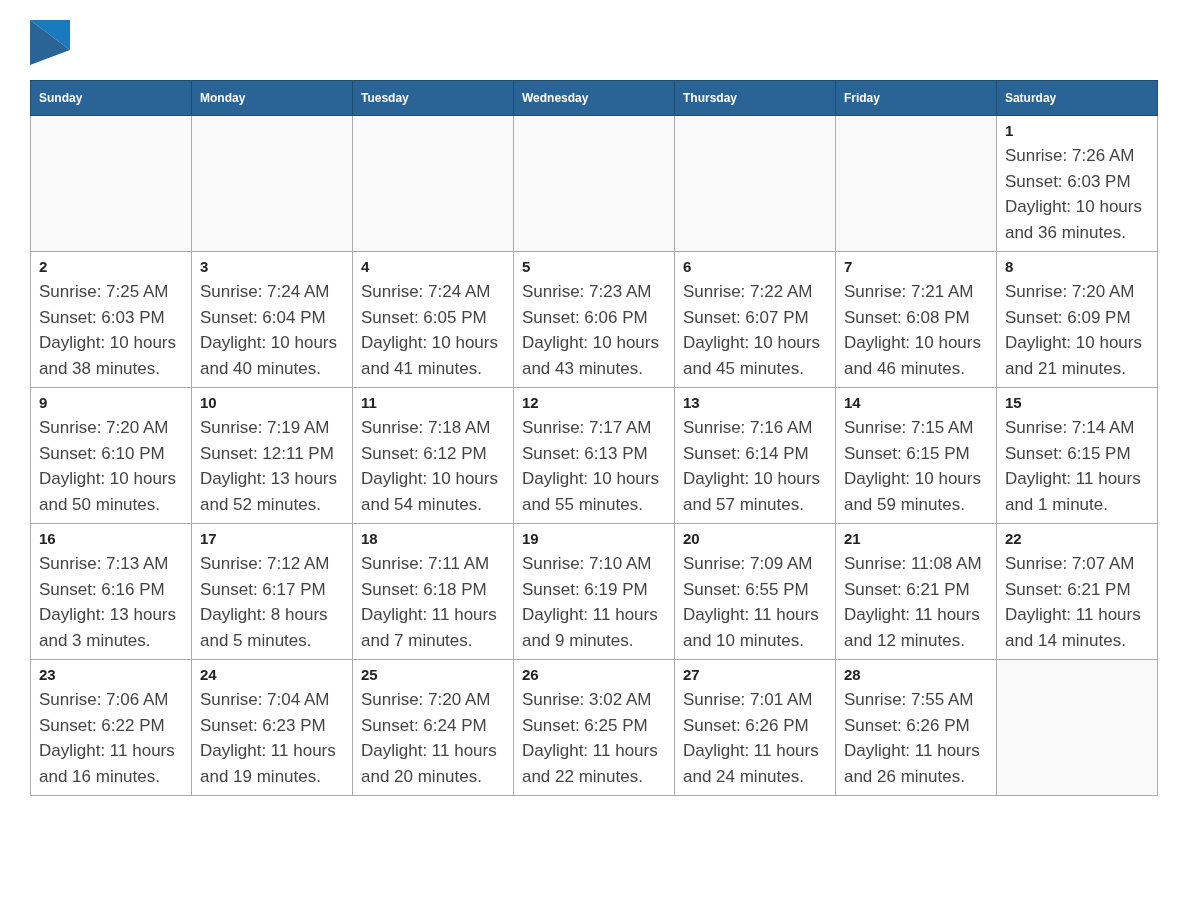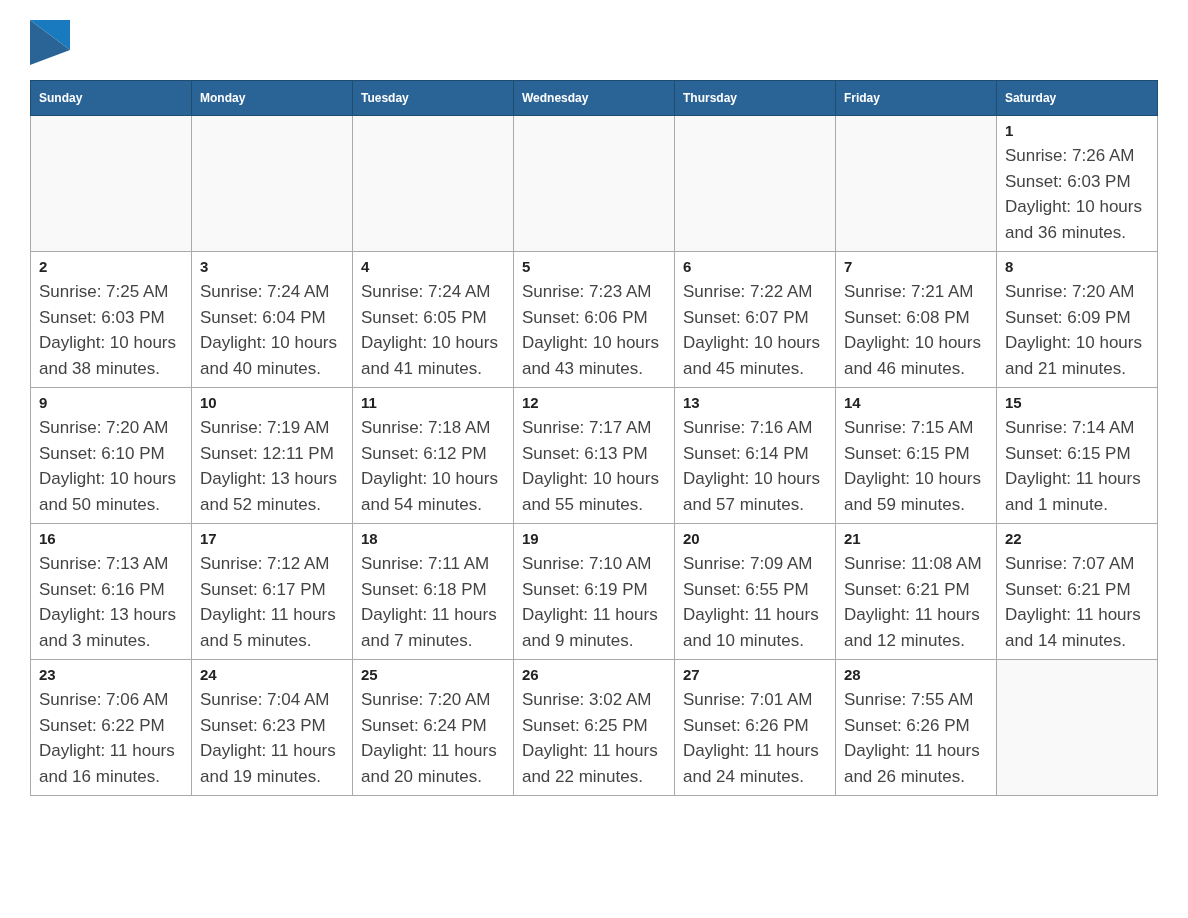--- a/index.html
+++ b/index.html
@@ -200,21 +200,21 @@
           <div class="day-info"><span>Sunrise: 7:14 AM</span><br><span>Sunset: 6:15 PM</span><br><span>Daylight: 11 hours and 1 minute.</span></div>
         </td>
       </tr>
       <tr class="week-row">
         <td>
           <div class="day-number">16</div>
           <div class="day-info"><span>Sunrise: 7:13 AM</span><br><span>Sunset: 6:16 PM</span><br><span>Daylight: 13 hours and 3 minutes.</span></div>
         </td>
         <td>
           <div class="day-number">17</div>
-          <div class="day-info"><span>Sunrise: 7:12 AM</span><br><span>Sunset: 6:17 PM</span><br><span>Daylight: 11 hours and 5 minutes.</span></div>
+          <div class="day-info"><span>Sunrise: 7:12 AM</span><br><span>Sunset: 6:17 PM</span><br><span>Daylight: 8 hours and 5 minutes.</span></div>
         </td>
         <td>
           <div class="day-number">18</div>
           <div class="day-info"><span>Sunrise: 7:11 AM</span><br><span>Sunset: 6:18 PM</span><br><span>Daylight: 11 hours and 7 minutes.</span></div>
         </td>
         <td>
           <div class="day-number">19</div>
           <div class="day-info"><span>Sunrise: 7:10 AM</span><br><span>Sunset: 6:19 PM</span><br><span>Daylight: 11 hours and 9 minutes.</span></div>
         </td>
         <td>

